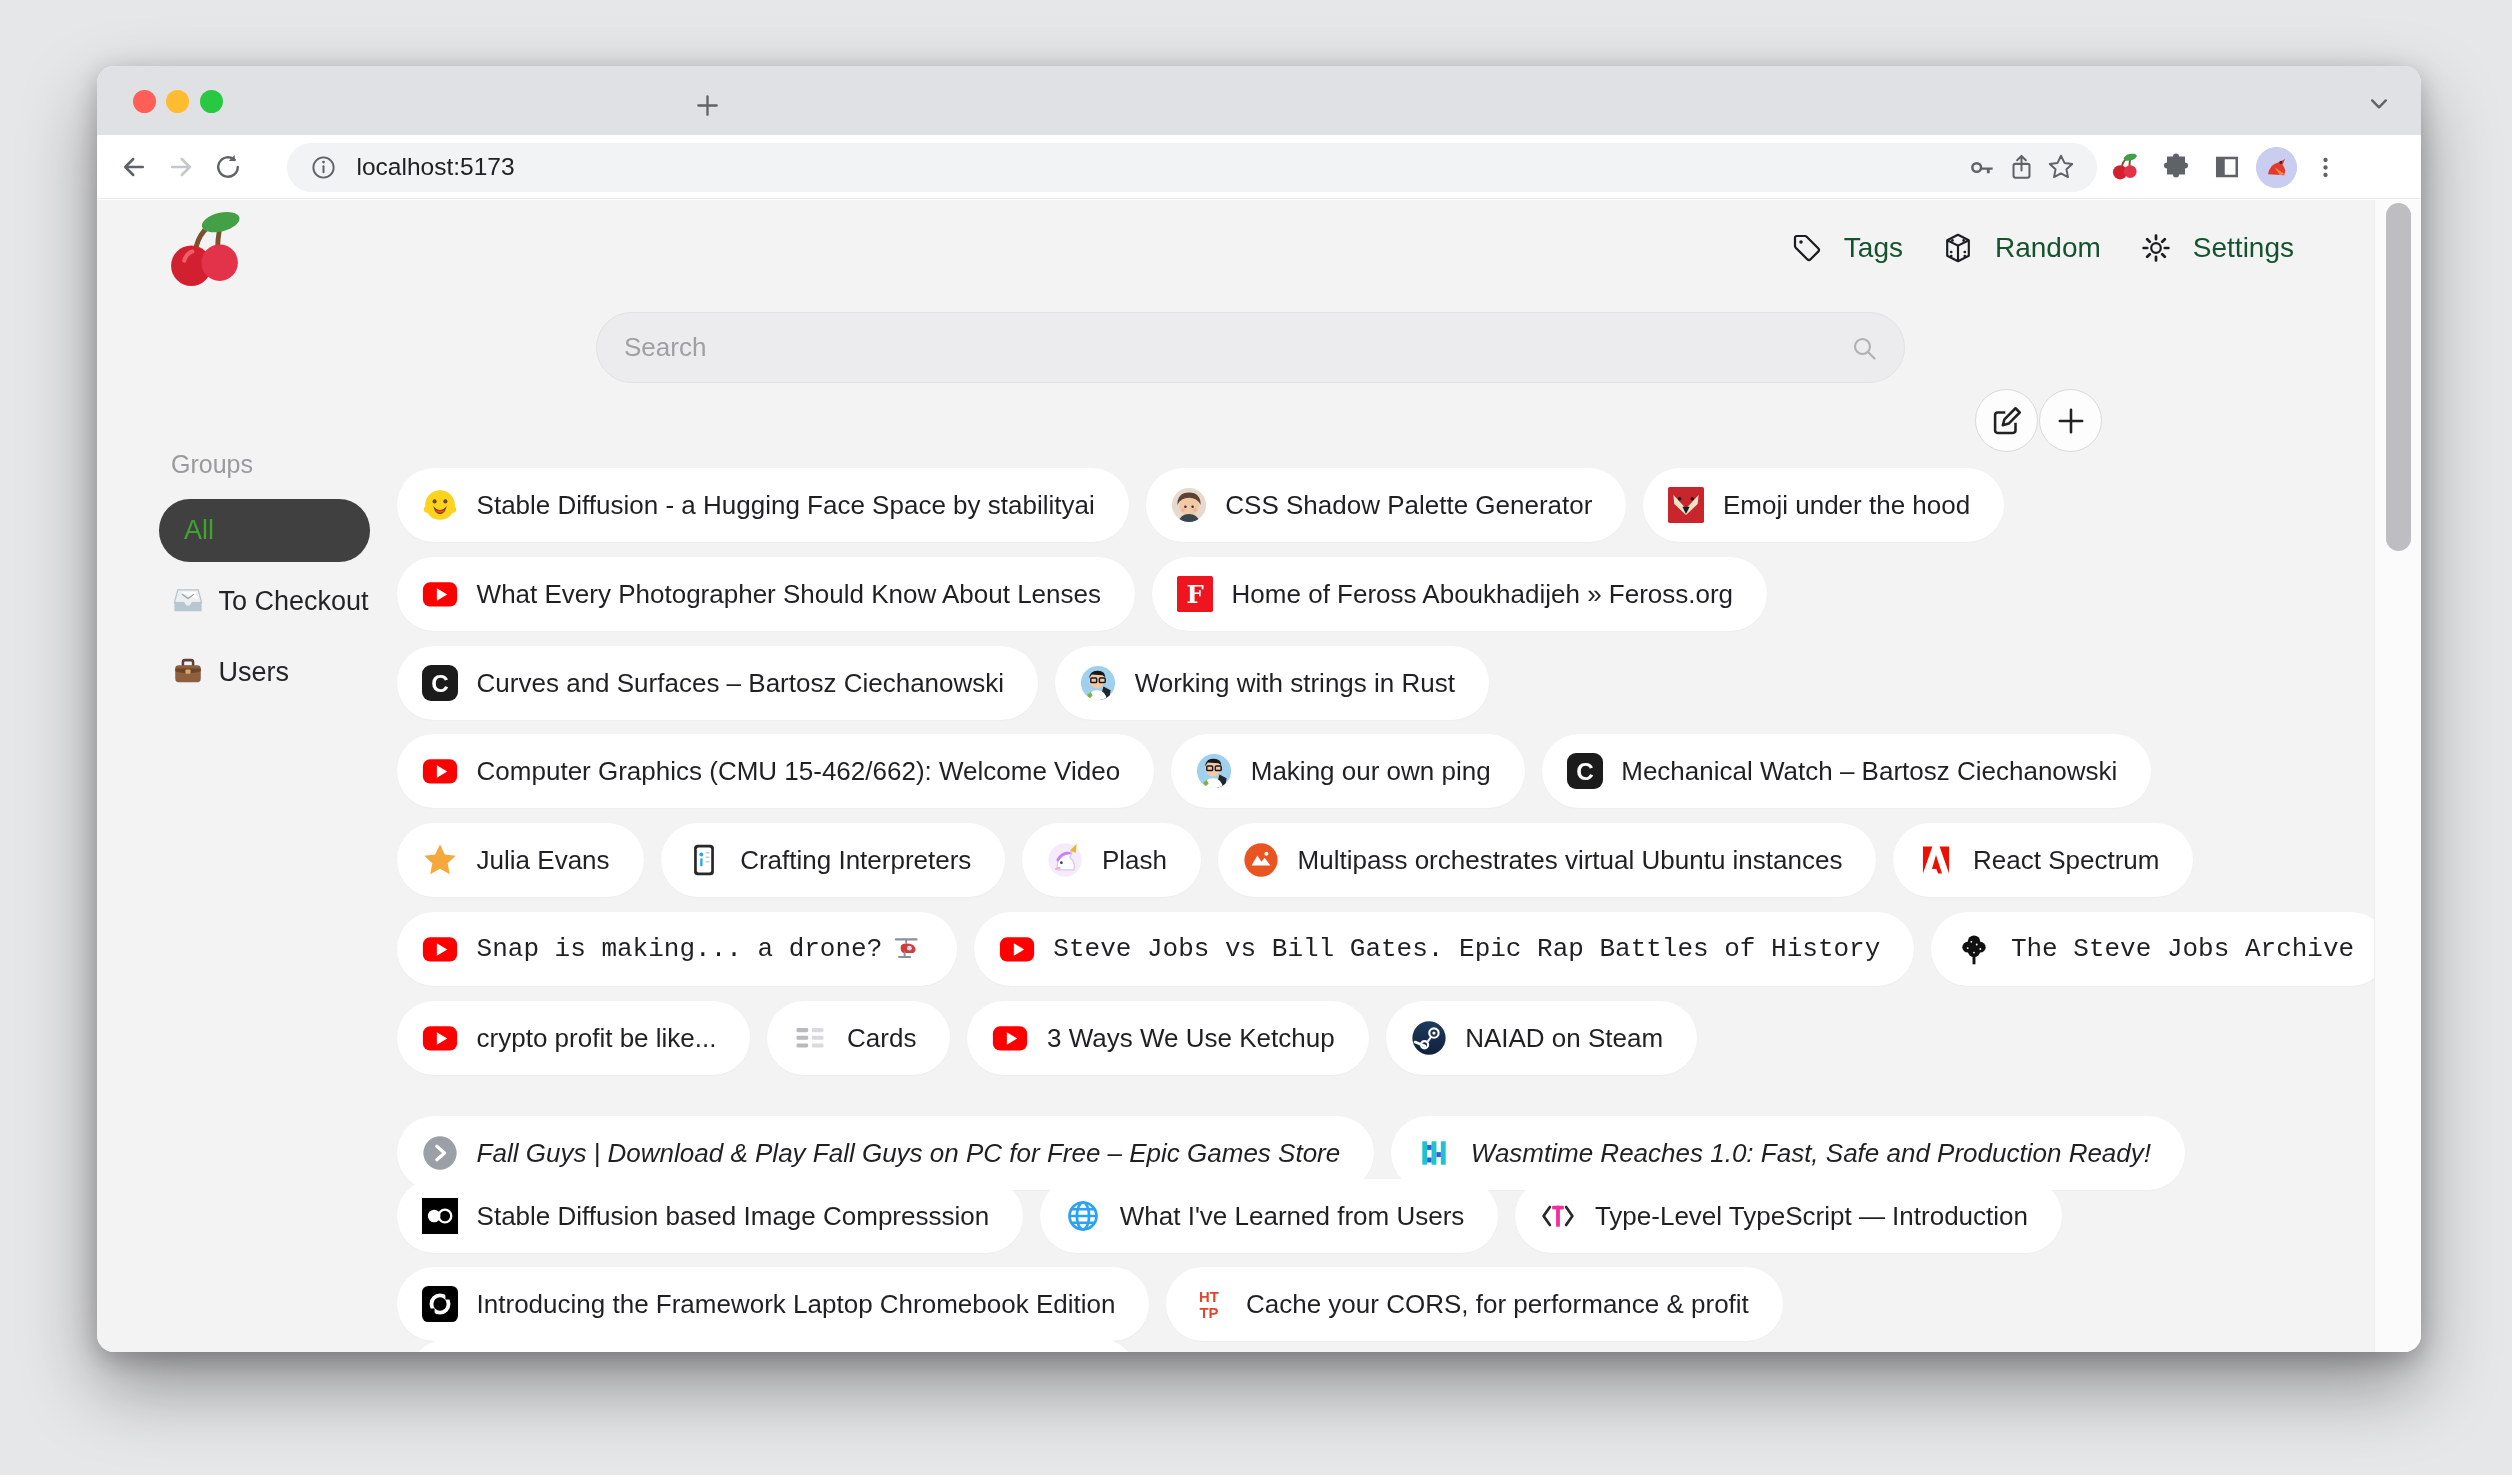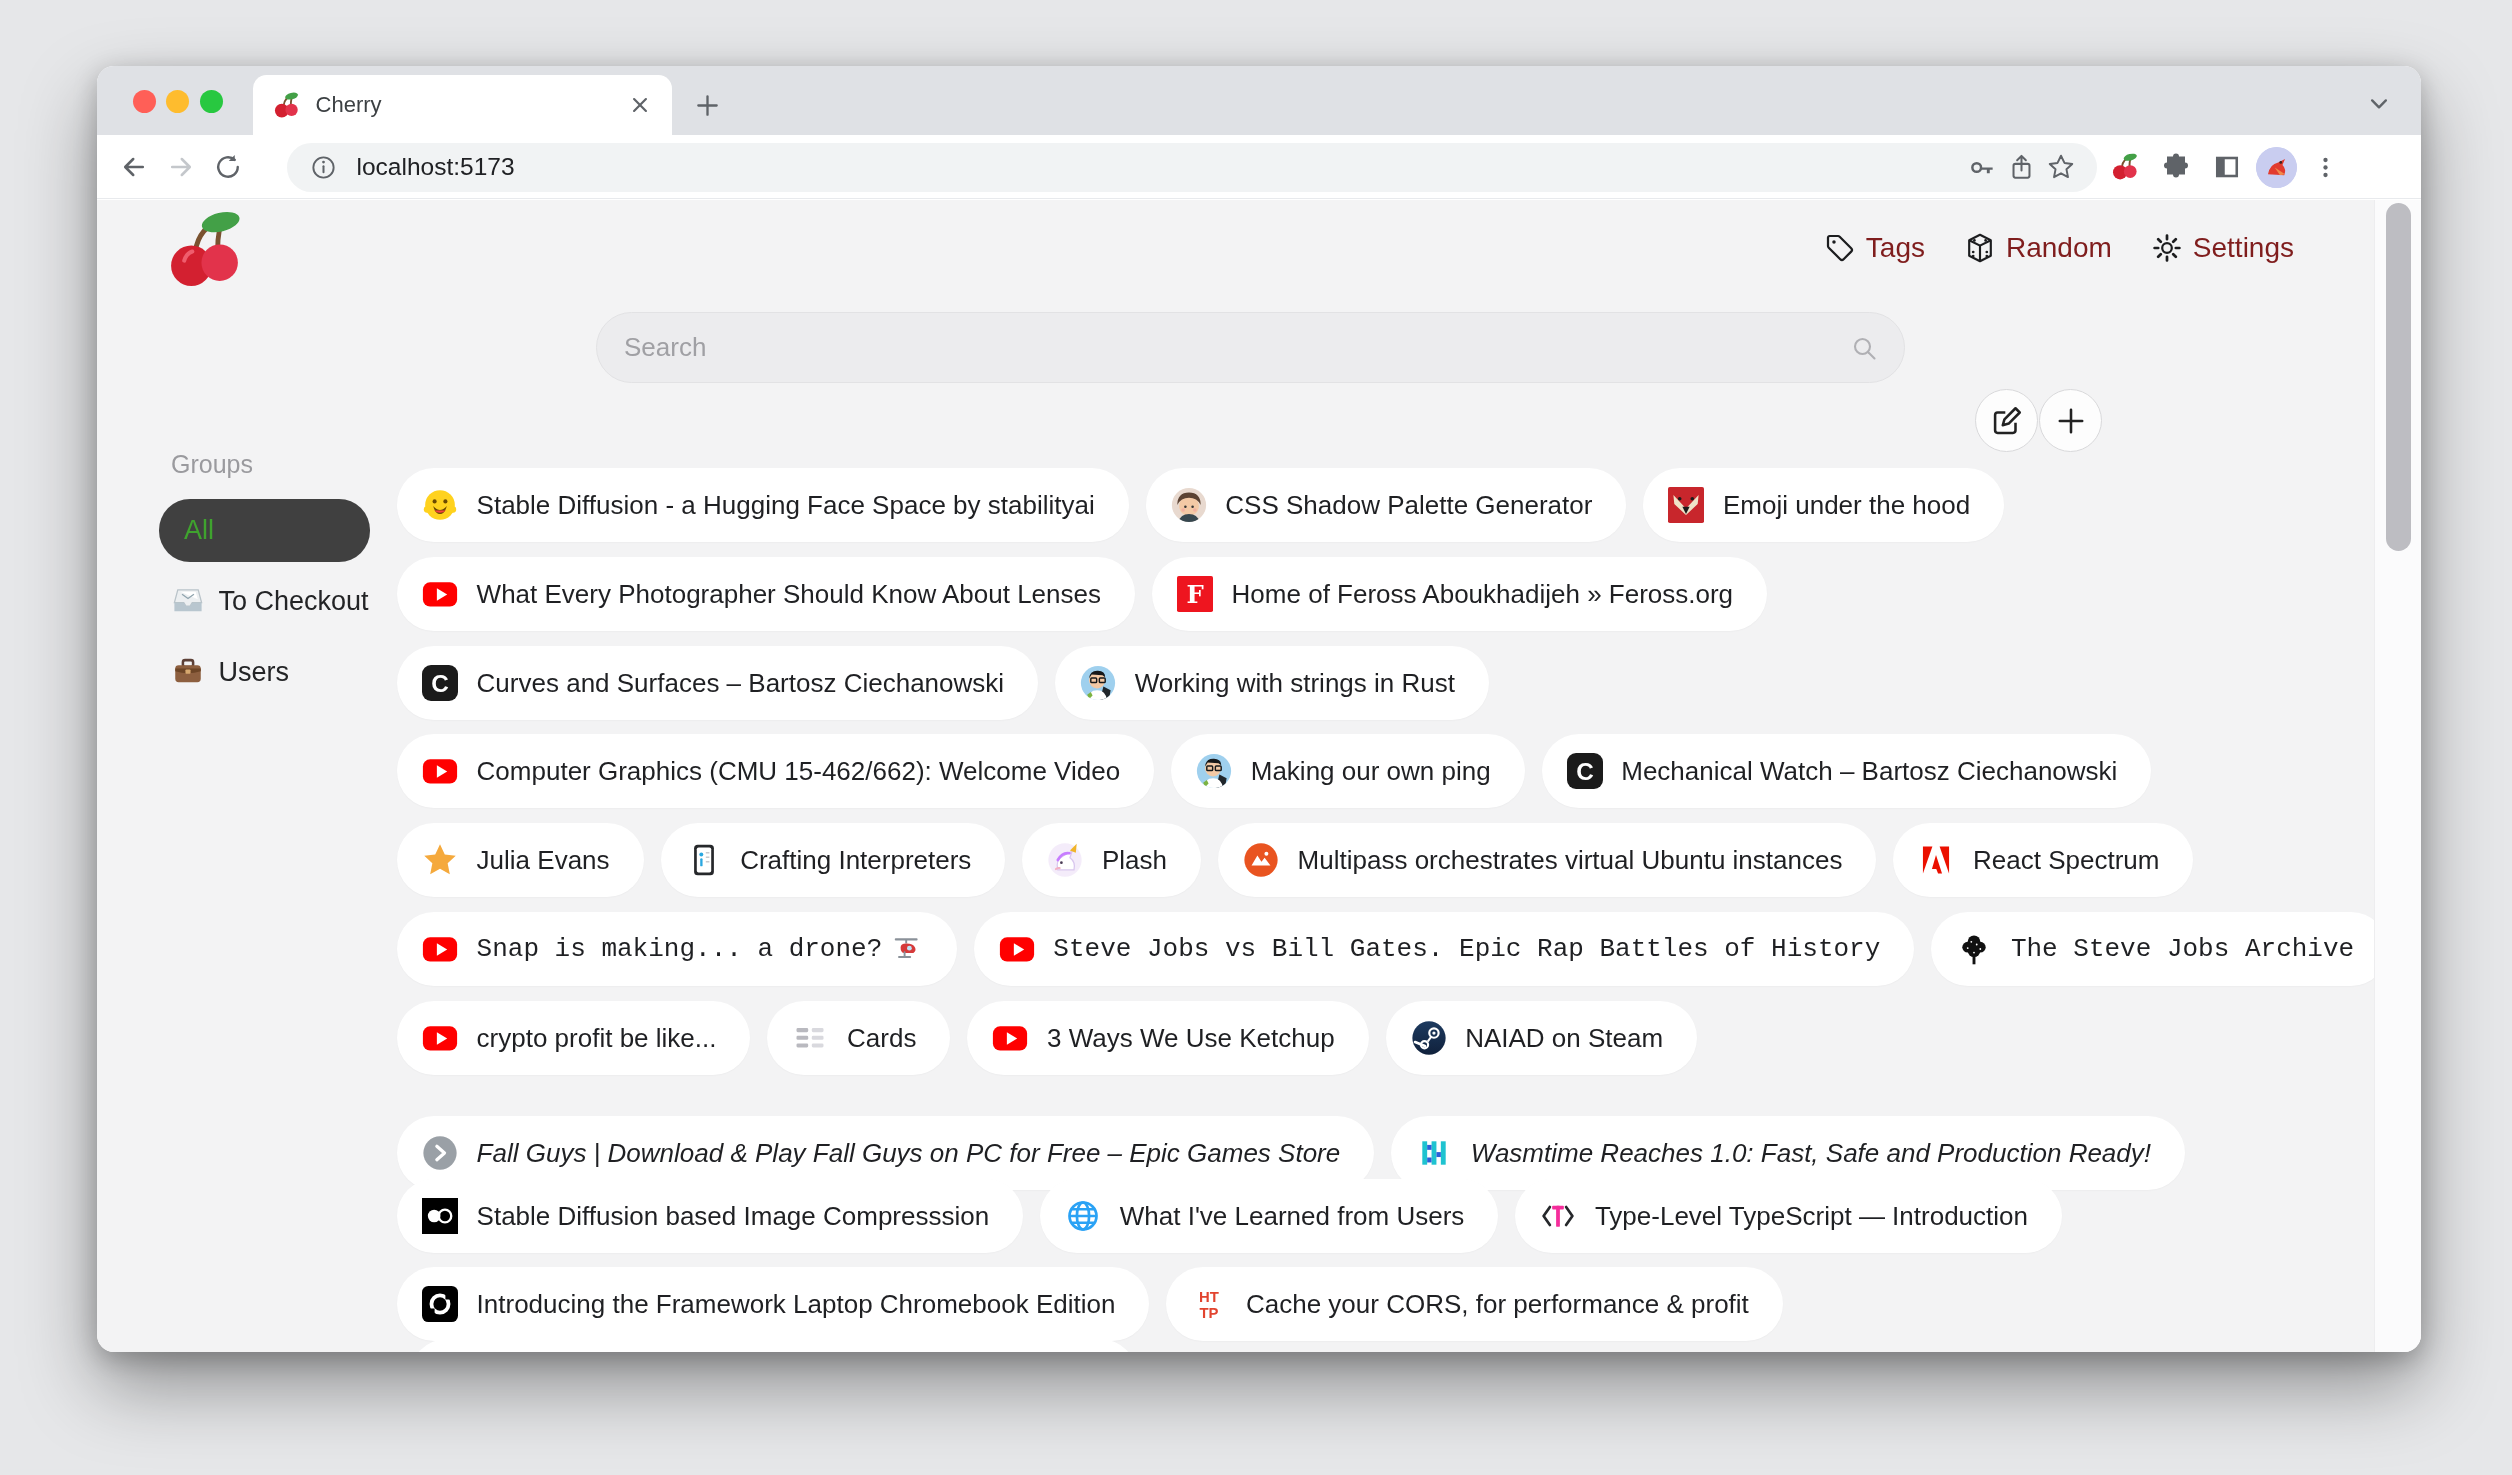--- a/index.html
+++ b/index.html
@@ -31,21 +31,21 @@
   .addr-ic{width:39px;height:39px;display:flex;align-items:center;justify-content:center;flex:none;}
   .bar-ic{position:absolute;top:12.7px;width:39px;height:39px;display:flex;align-items:center;justify-content:center;}
   .avatar-chip{position:absolute;left:2159px;top:12px;width:41px;height:41px;border-radius:50%;background:#c9cdf0;
     display:flex;align-items:center;justify-content:center;overflow:hidden;}
   
   .page{position:absolute;left:0;top:134px;right:0;bottom:0;background:#f3f3f4;}
   .scroll-gutter{position:absolute;right:0;top:0;bottom:0;width:46px;background:#fbfbfc;border-left:0.8px solid #ededef;}
   .scroll-thumb{position:absolute;right:10px;top:3.4px;width:25px;height:348px;border-radius:12.7px;background:#bdbdc2;}
   .logo{position:absolute;left:68px;top:8.5px;width:81px;height:81px;}
   .topnav{position:absolute;right:127px;top:32px;display:flex;gap:39px;align-items:center;}
-  .topnav a{display:flex;align-items:flex-end;gap:10px;font-size:28px;color:#7f1d1d;text-decoration:none;}
+  .topnav a{display:flex;align-items:flex-end;gap:21px;font-size:28px;color:#14532d;text-decoration:none;}
   .searchbar{position:absolute;left:499px;top:112px;width:1309px;height:71px;background:#ececee;
     border:0.8px solid #e2e2e4;border-radius:36px;display:flex;align-items:center;padding:0 25px;box-sizing:border-box;}
   .searchbar input{flex:1;border:none;background:transparent;outline:none;font-size:26px;
     font-family:"Liberation Sans",sans-serif;color:#202124;}
   .searchbar input::placeholder{color:#a0a0a4;}
   .round-btn{position:absolute;width:63px;height:63px;border-radius:50%;background:#fdfdfd;
     border:1.7px solid #d9d9db;display:flex;align-items:center;justify-content:center;box-sizing:border-box;}
   
   .groups-title{position:absolute;left:74px;top:250px;font-size:25px;color:#9a9a9e;}
   .group-all{position:absolute;left:62px;top:299px;width:211px;height:63px;background:#404040;
@@ -69,37 +69,20 @@
 </head>
 <body>
 
 <div class="desktop">
   <div class="window">
 
     <div class="tabstrip">
       <div class="traffic t-red"></div>
       <div class="traffic t-yellow"></div>
       <div class="traffic t-green"></div>
-      <div class="tab">
-        <span class="ic">
-          <svg width="29" height="29" viewBox="0 0 40 40">
-              <path d="M16 20Q17 9 29 5" stroke="#7a5230" stroke-width="2.6" fill="none"></path>
-              <path d="M26 19Q26 10 29 5" stroke="#7a5230" stroke-width="2.6" fill="none"></path>
-              <ellipse cx="27" cy="7" rx="9" ry="4.4" fill="#43a047" transform="rotate(-14 27 7)"></ellipse>
-              <circle cx="13.5" cy="27" r="9.5" fill="#d32030"></circle>
-              <circle cx="27" cy="26" r="8.5" fill="#e2334b"></circle>
-            </svg>
-        </span>
-        <span class="tab-title">Cherry</span>
-        <span class="tab-close">
-          <svg width="22" height="22" viewBox="0 0 26 26">
-              <path d="M6 6l14 14M20 6L6 20" stroke="#5f6368" stroke-width="2.6" stroke-linecap="round"></path>
-            </svg>
-        </span>
-      </div>
       <div class="newtab">
         <svg width="25" height="25" viewBox="0 0 30 30">
             <path d="M15 4v22M4 15h22" stroke="#5f6368" stroke-width="2.8" stroke-linecap="round"></path>
           </svg>
       </div>
       <div class="strip-chevron">
         <svg width="24" height="24" viewBox="0 0 28 28">
             <path d="M6 11l8 8 8-8" stroke="#5f6368" stroke-width="2.8" fill="none" stroke-linecap="round" stroke-linejoin="round"></path>
           </svg>
       </div>

